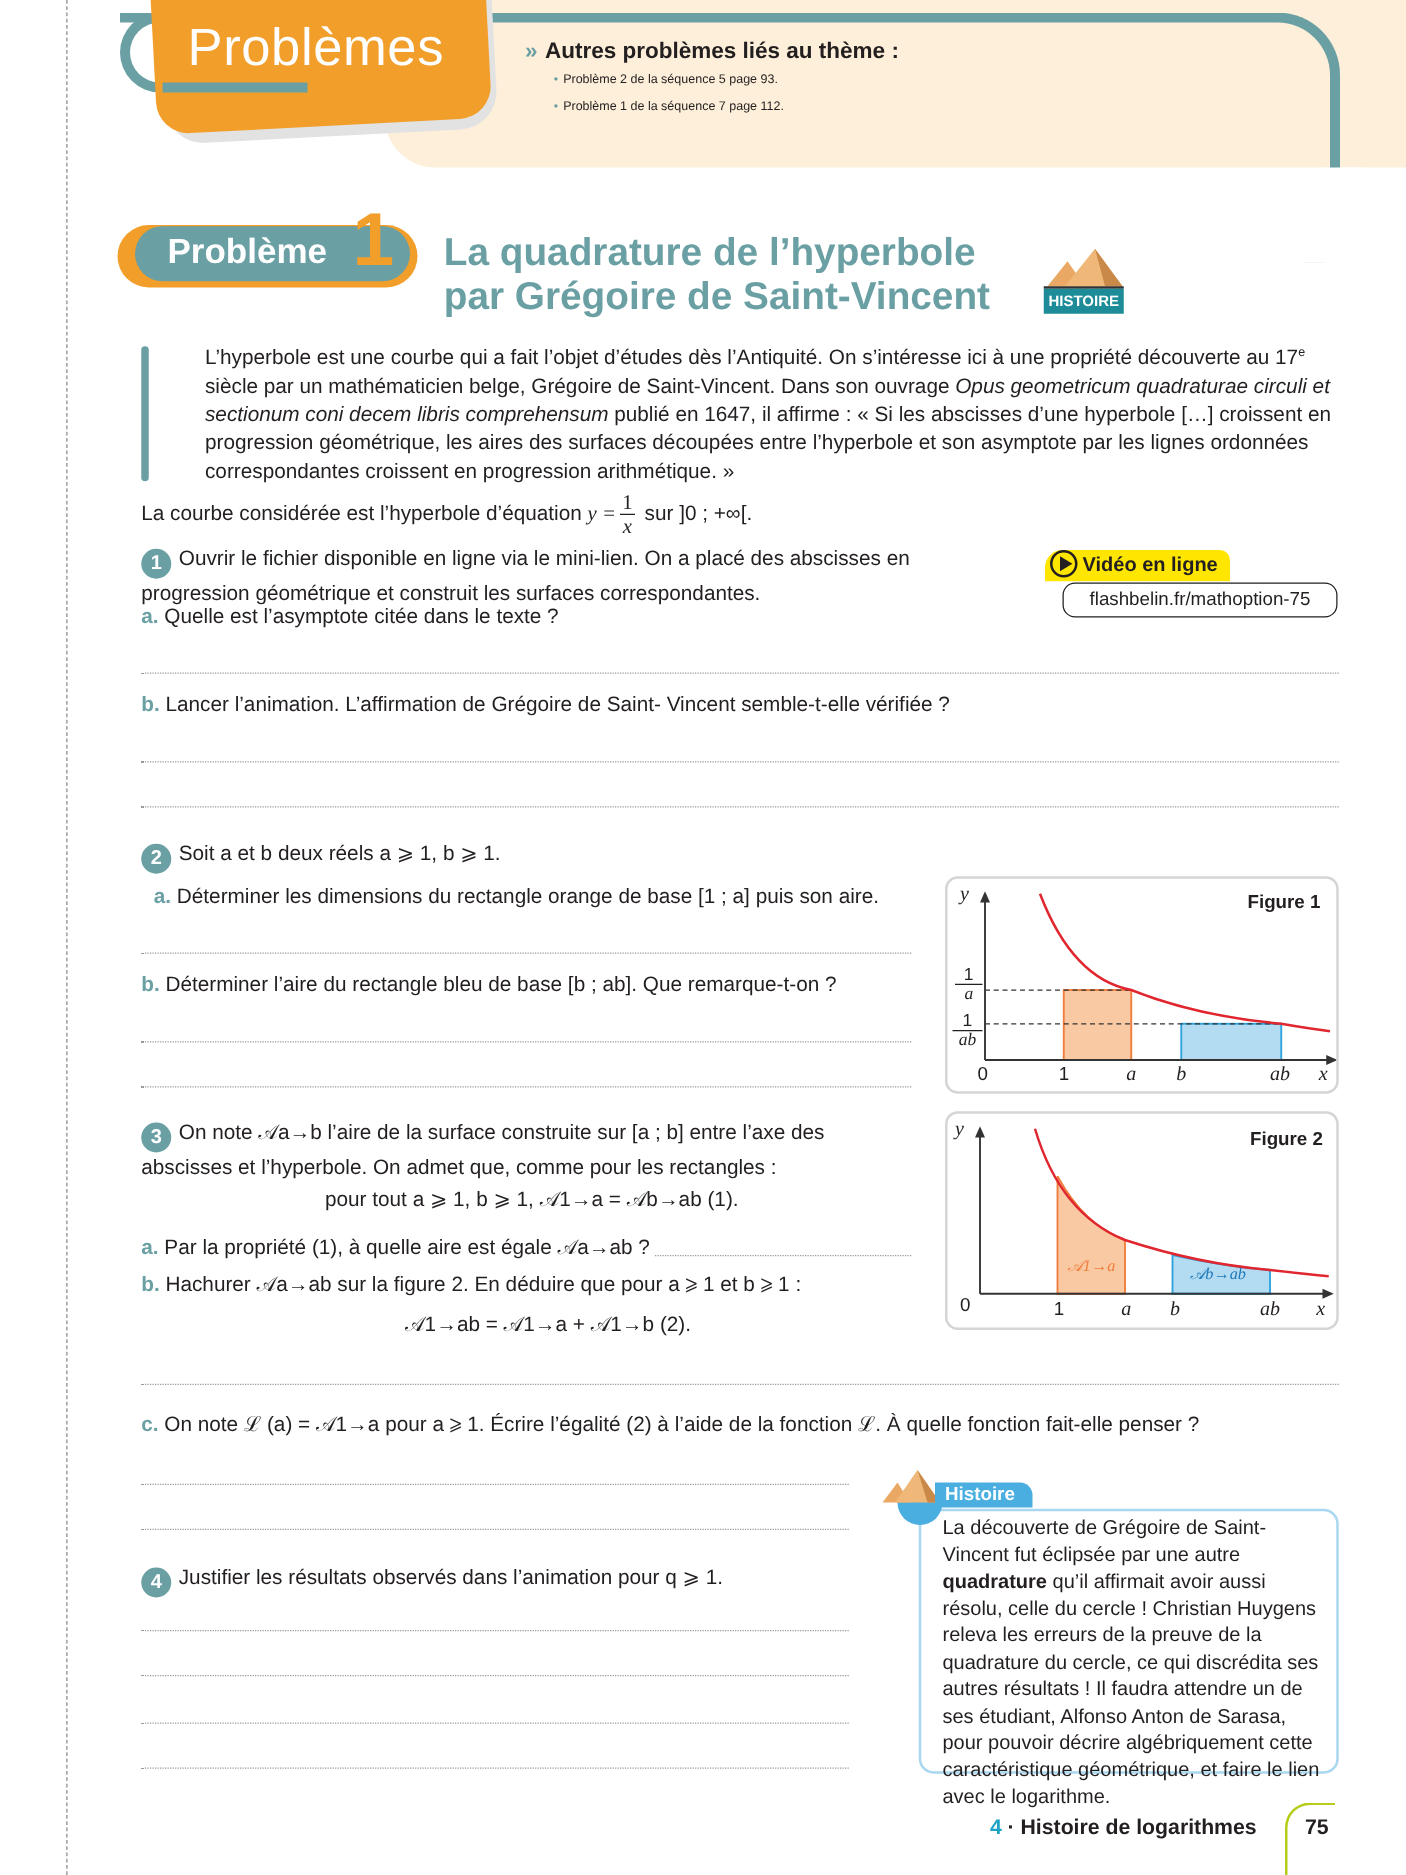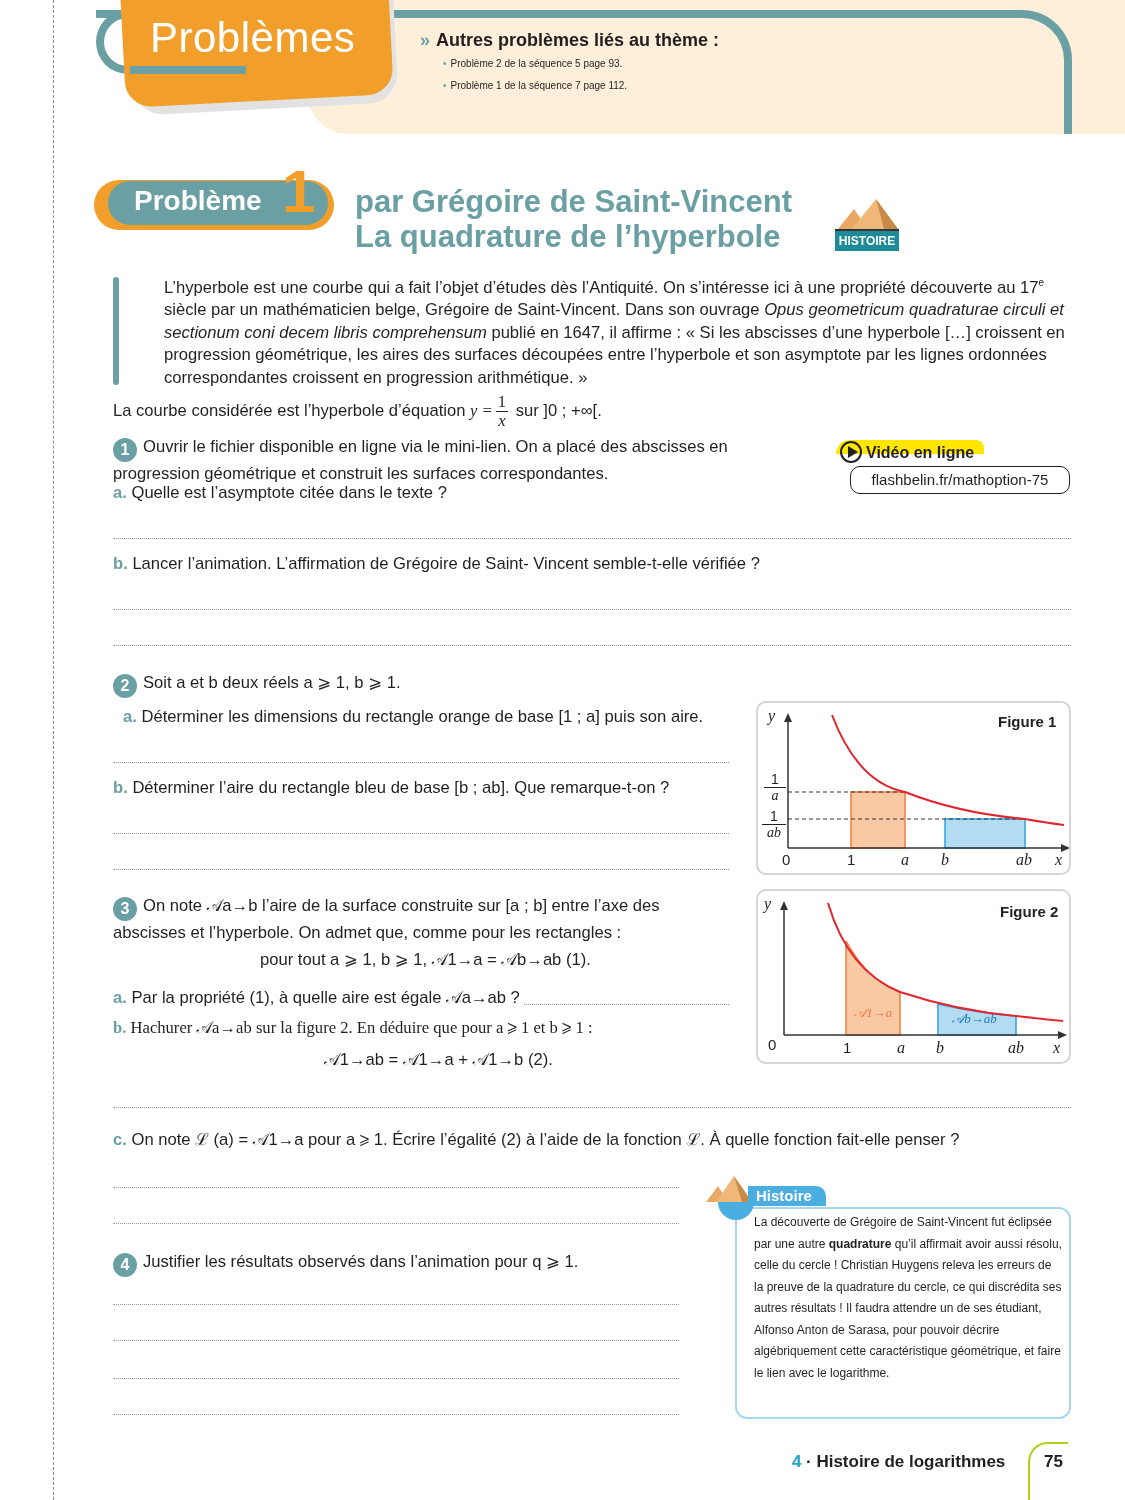--- a/index.html
+++ b/index.html
@@ -40,34 +40,34 @@
   .frac .num { display: block; border-bottom: 1px solid #231f20; font-style: normal; padding: 0 2px; }
   .frac .den { display: block; }
   .math { font-family: "Liberation Serif", serif; font-style: italic; }
 
   
   .qnum { display: inline-block; width: 24px; height: 24px; border-radius: 12px; background: #6a9fa3; color: #fff; font-weight: bold; font-size: 16px; text-align: center; line-height: 24px; margin-right: 6px; vertical-align: -3px; }
   .q { font-size: 16.6px; line-height: 23px; }
   .lbl { color: #6a9fa3; font-weight: bold; }
   .dots { height: 0; border-top: 1.5px dotted #9a9a9a; }
 
-  .video-tag { left: 836px; top: 440px; height: 14px; padding: 0 10px 0 4px; background: #ffe600; border-radius: 14px 8px 0 0; font-size: 16px; font-weight: bold; line-height: 26px; }
+  .video-tag { left: 836px; top: 440px; height: 25px; padding: 0 10px 0 4px; background: #ffe600; border-radius: 14px 8px 0 0; font-size: 16px; font-weight: bold; line-height: 26px; }
   .video-tag .play { display: inline-block; width: 22px; height: 22px; border: 2px solid #231f20; border-radius: 11px; vertical-align: -5px; margin-right: 4px; position: relative; }
   .video-tag .play:after { content: ""; position: absolute; left: 6px; top: 3px; border-left: 10px solid #231f20; border-top: 6px solid transparent; border-bottom: 6px solid transparent; }
   .video-link { left: 850px; top: 466px; width: 220px; height: 28px; border: 1.5px solid #231f20; border-radius: 10px; font-size: 15px; text-align: center; line-height: 25px; background: #fff; }
 
   
   .fig { border: 2px solid #d5d5d5; border-radius: 10px; background: #fff; }
   .fig-title { font-size: 15px; font-weight: bold; }
 
   
   .hbox { left: 735px; top: 1207px; width: 336px; height: 212px; border: 2px solid #a9d7ef; border-radius: 12px; background: #fff; }
   .hbox-circle { left: 718px; top: 1196px; width: 36px; height: 24px; background: #4aaee0; border-radius: 0 0 18px 18px; }
   .hbox-tag { left: 748px; top: 1186px; width: 78px; height: 20px; background: #4aaee0; color: #fff; font-weight: bold; font-size: 15px; line-height: 20px; padding-left: 8px; border-radius: 0 10px 0 0; }
-  .hbox-text { left: 754px; top: 1212px; width: 310px; font-size: 12px; line-height: 21.5px; }
+  .hbox-text { left: 754px; top: 1212px; width: 310px; font-size: 16px; line-height: 21.5px; }
 
   .footer-num { left: 792px; top: 1452px; font-size: 17px; color: #1fa3c4; font-weight: bold; }
   .footer-text { left: 806px; top: 1452px; font-size: 17px; font-weight: bold; }
   .footer-curve { left: 1028px; top: 1442px; width: 40px; height: 70px; border-left: 2px solid #b5cc18; border-top: 2px solid #b5cc18; border-top-left-radius: 20px; }
   .footer-page { left: 1044px; top: 1452px; font-size: 17px; font-weight: bold; }
 </style>
 </head>
 <body>
 
 <div class="abs cut-line"></div>
@@ -89,22 +89,22 @@
 </div>
 <div class="abs other-item" style="top:80px">
   <span class="dot">•</span><span>Problème 1 de la séquence 7 page 112.</span>
 </div>
 
 <div class="abs pill-orange"></div>
 <div class="abs pill-teal"></div>
 <div class="abs pill-text">Problème</div>
 <div class="abs pill-num">1</div>
 <div class="abs prob-title">
+  <div>La quadrature de l’hyperbole</div>
   <div>par Grégoire de Saint-Vincent</div>
-  <div>La quadrature de l’hyperbole</div>
 </div>
 <svg class="abs hist-badge" viewBox="0 0 66 56">
   <polygon points="4,34 20,14 34,34" fill="#e9a964"></polygon>
   <polygon points="18,34 42,4 64,34" fill="#f0b878"></polygon>
   <polygon points="42,4 64,34 50,34" fill="#c98a49"></polygon>
   <rect x="1" y="34" width="64" height="2" fill="#333"></rect>
 </svg>
 <div class="abs hist-label">HISTOIRE</div>
 
 <div class="abs quote-bar"></div>
@@ -200,21 +200,21 @@
 </div>
 
 <div class="abs q" style="left:113px; top:894px; width:620px;">
   <span class="qnum">3</span><span>On note 𝒜a→b l’aire de la surface construite sur [a ; b] entre l’axe des abscisses et l’hyperbole. On admet que, comme pour les rectangles :</span>
 </div>
 <div class="abs q" style="left:260px; top:948px;">pour tout a ⩾ 1, b ⩾ 1, 𝒜1→a = 𝒜b→ab (1).</div>
 <div class="abs q" style="left:113px; top:986px;">
   <span class="lbl">a.</span> <span>Par la propriété (1), à quelle aire est égale 𝒜a→ab ?</span>
 </div>
 <div class="abs dots" style="left:524px; top:1004px; width:205px;"></div>
-<div class="abs q" style="left:113px; top:1016px;font-family:Liberation Serif, serif;">
+<div class="abs q" style="left:113px; top:1016px;">
   <span class="lbl">b.</span> <span>Hachurer 𝒜a→ab sur la figure 2. En déduire que pour a ⩾ 1 et b ⩾ 1 :</span>
 </div>
 <div class="abs q" style="left:324px; top:1048px;">𝒜1→ab = 𝒜1→a + 𝒜1→b (2).</div>
 <div class="abs dots" style="left:113px; top:1107px; width:958px;"></div>
 <div class="abs q" style="left:113px; top:1128px;">
   <span class="lbl">c.</span> <span>On note ℒ (a) = 𝒜1→a pour a ⩾ 1. Écrire l’égalité (2) à l’aide de la fonction ℒ. À quelle fonction fait-elle penser ?</span>
 </div>
 <div class="abs dots" style="left:113px; top:1187px; width:566px;"></div>
 <div class="abs dots" style="left:113px; top:1223px; width:566px;"></div>
 

